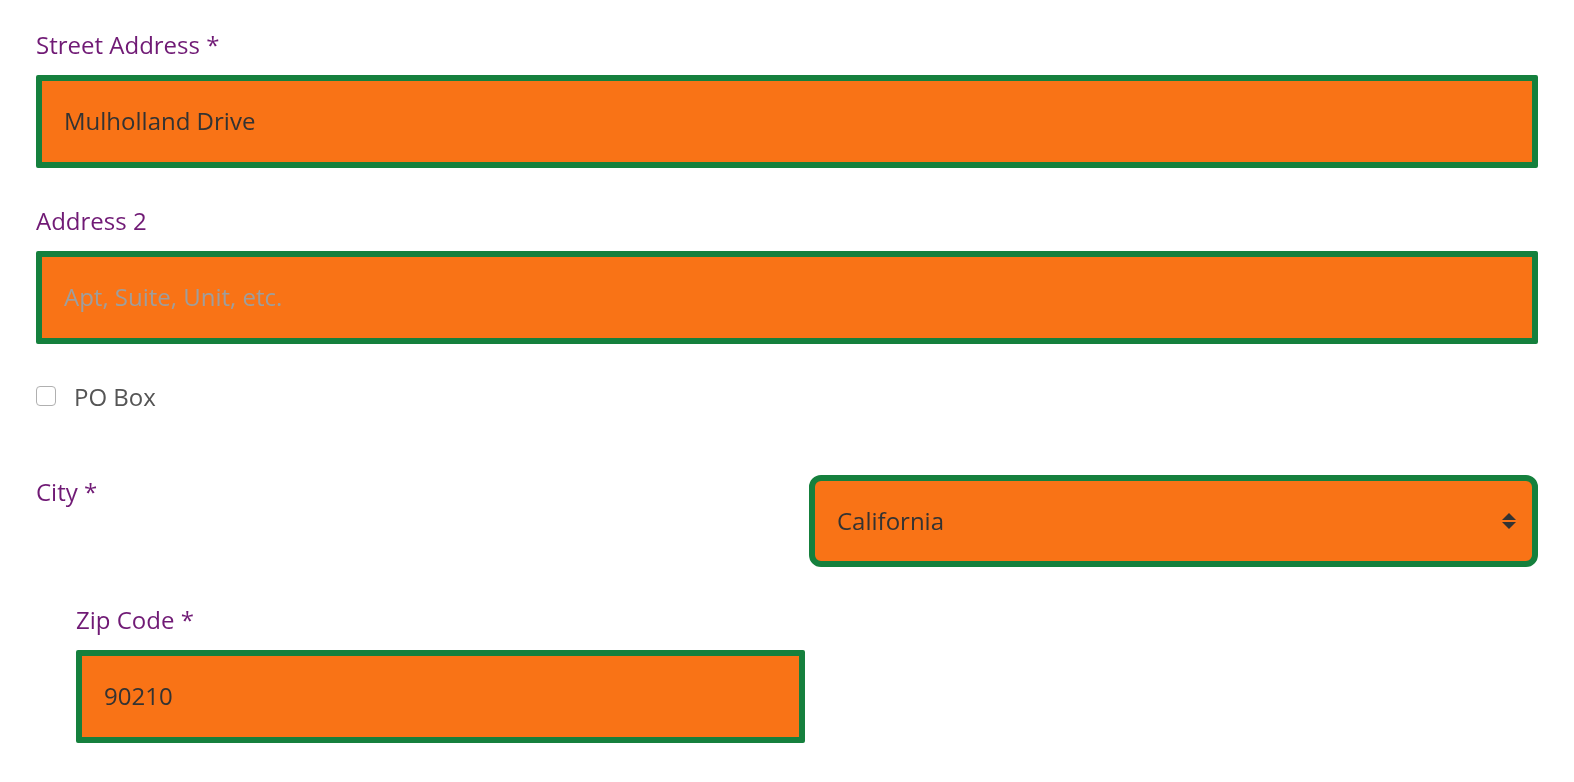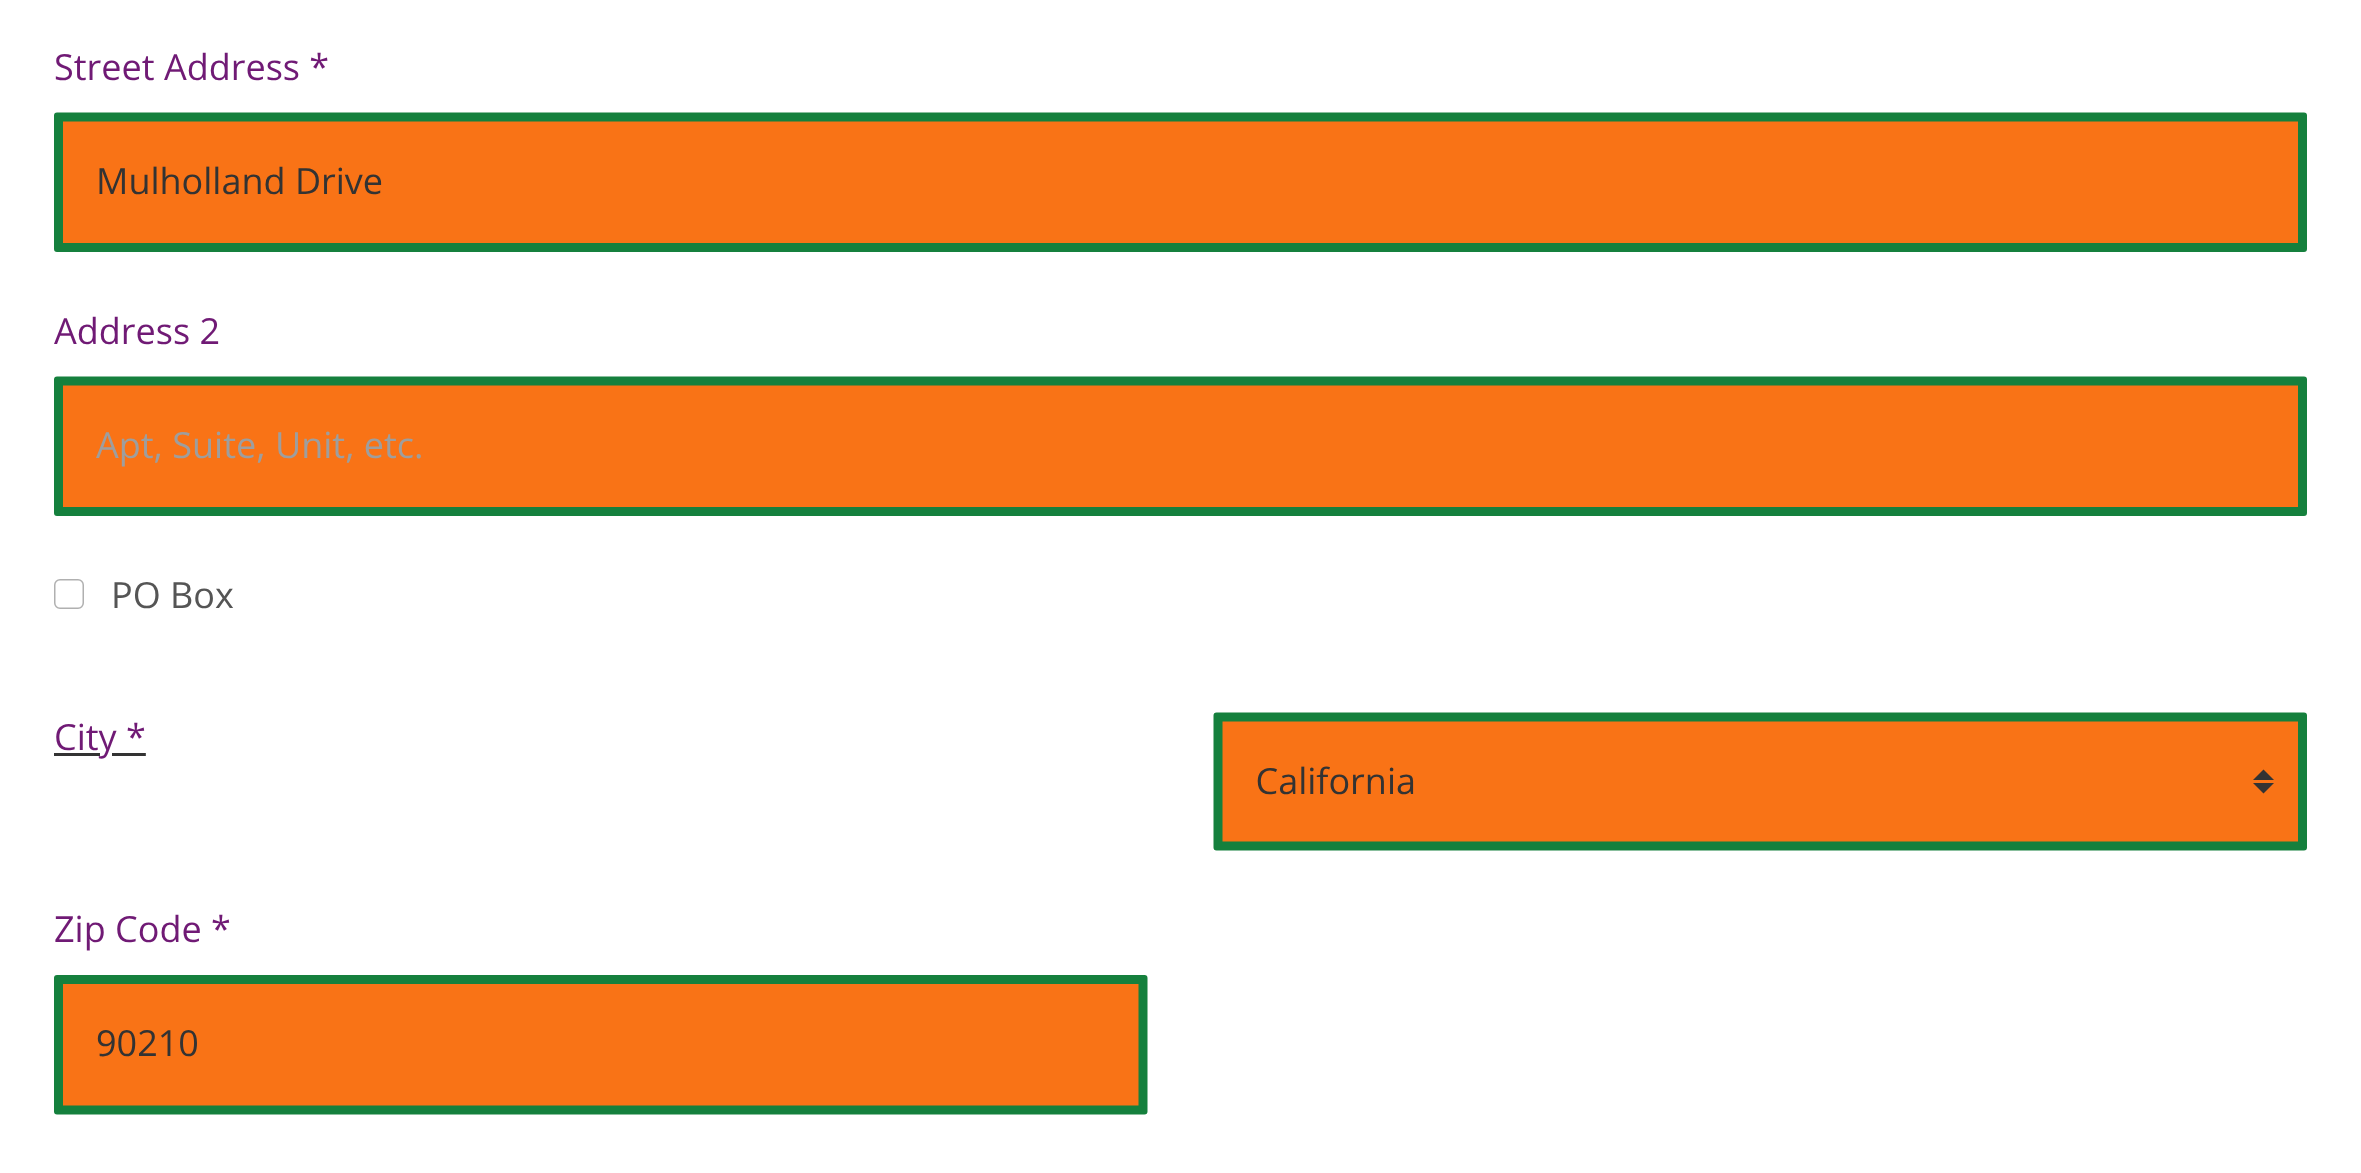--- a/index.html
+++ b/index.html
@@ -13,21 +13,20 @@
       padding: 28px 36px;
       color: #333333;
       font-size: 24px;
     }
     .form-group {
       margin-bottom: 36px;
     }
     .form-row {
       display: flex;
       gap: 44px;
-      text-decoration: underline;
     }
     .form-col {
       flex: 1;
       margin-bottom: 36px;
     }
     label.field-label {
       display: block;
       font-size: 24px;
       color: #701a75;
       margin-bottom: 14px;
@@ -64,21 +63,21 @@
       cursor: pointer;
     }
     .checkbox-label {
       font-size: 24px;
       color: #555555;
       cursor: pointer;
     }
     .select-wrapper {
       position: relative;
       padding: 0;
-      border-radius: 2px;
+      border-radius: 12px;
     }
     select {
       width: 100%;
       border: none;
       background: transparent;
       font-size: 24px;
       color: #333333;
       padding: 26px 50px 26px 22px;
       font-family: inherit;
       appearance: none;
@@ -105,20 +104,21 @@
       border-right: 7px solid transparent;
     }
     .arrow-up {
       border-bottom: 7px solid #333333;
     }
     .arrow-down {
       border-top: 7px solid #333333;
     }
     .half-width {
       width: calc(50% - 22px);
+      margin-left: 40px;
     }
   </style>
 </head>
 <body>
 
 <div class="form-group">
   <label class="field-label">Street Address *</label>
   <input type="text" value="Mulholland Drive" style="">
 </div>
 

